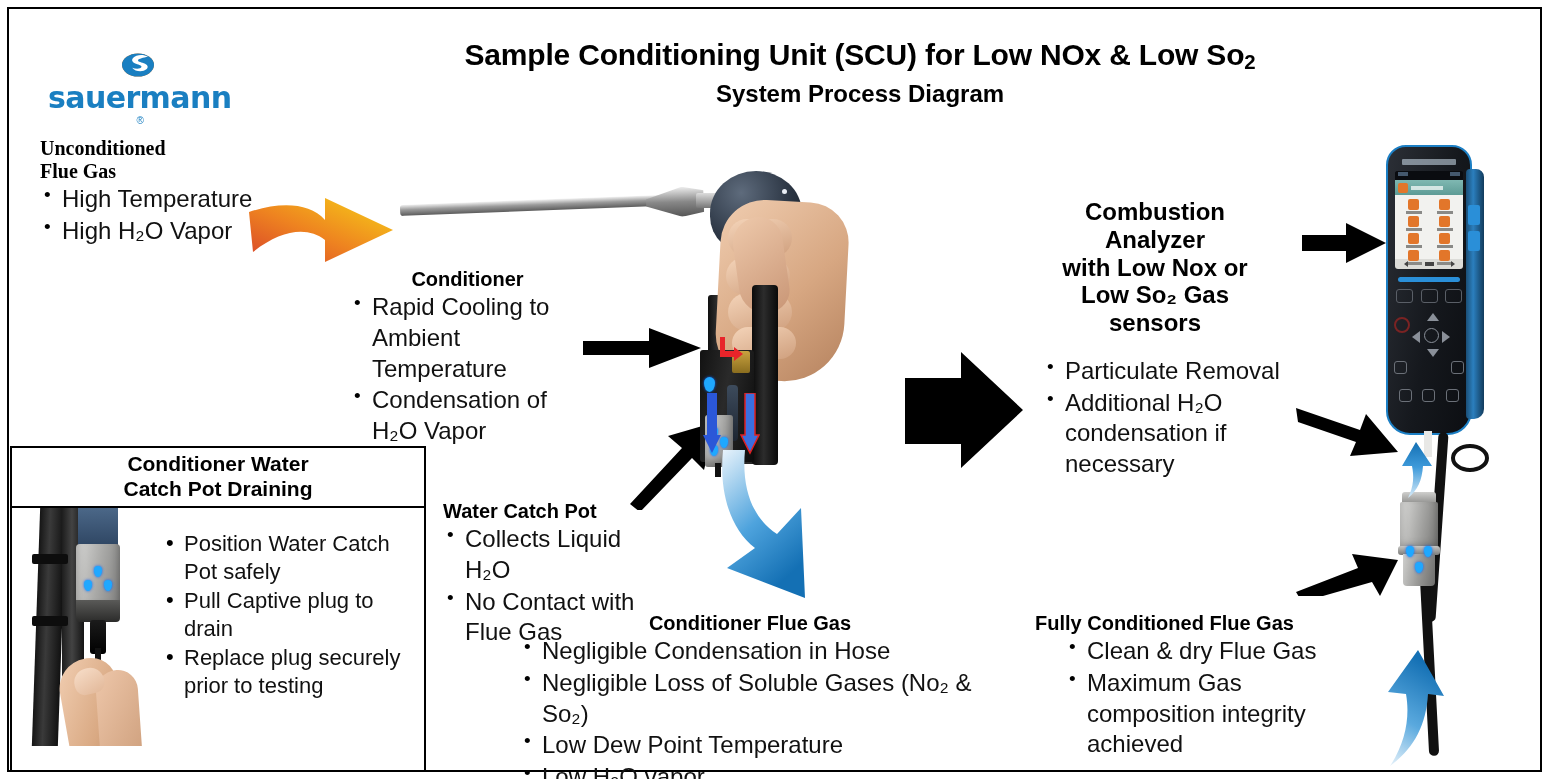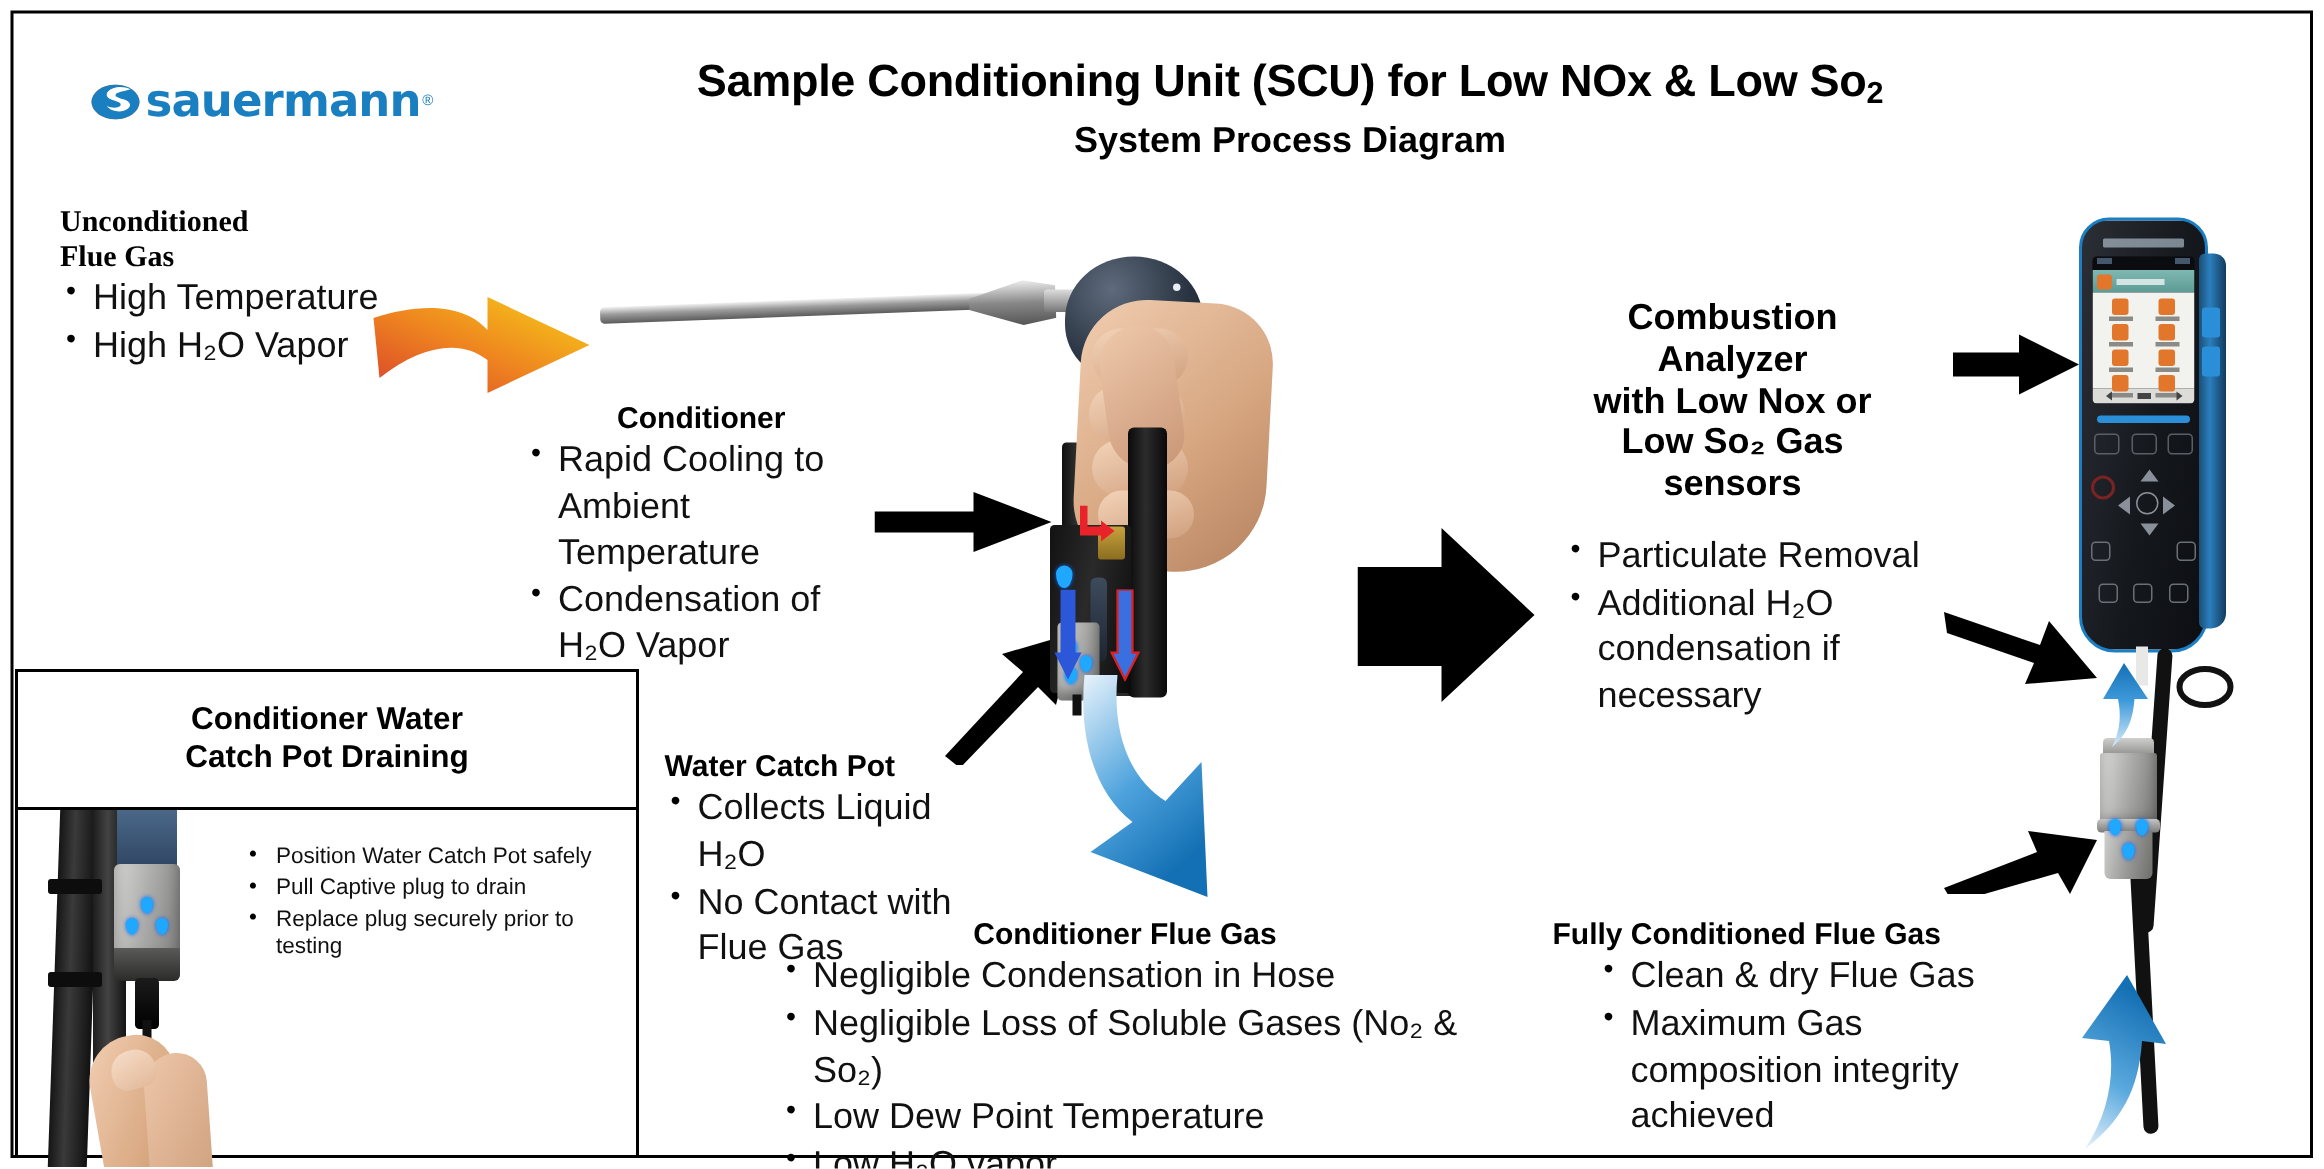--- a/index.html
+++ b/index.html
@@ -17,21 +17,21 @@
   
   .frame {
     position: absolute;
     left: 7px; top: 7px;
     width: 1535px; height: 765px;
     border: 2px solid #000;
     background: #fff;
   }
 
   
-  .logo { position: absolute; left: 60px; top: 50px; display: flex; align-items: center; }
+  .logo { position: absolute; left: 48px; top: 50px; display: flex; align-items: center; flex-direction: column; }
   .logo-mark { position: relative; width: 34px; height: 30px; margin-right: 3px; }
   .logo-mark svg { display:block; }
   .logo-text { font-size: 30px; font-weight: bold; color: #1a7fc1; letter-spacing: -0.6px; font-family: "DejaVu Sans", sans-serif; }
   .logo-reg { font-size: 10px; color: #1a7fc1; vertical-align: super; margin-left: 1px; }
 
   
   .title {
     position: absolute; left: 330px; top: 38px; width: 1060px;
     text-align: center; font-size: 30px; font-weight: bold; color: #000;
     letter-spacing: -0.2px;
@@ -71,29 +71,29 @@
   #b-fully h3 { text-align: left; }
   #b-fully ul { padding-left: 30px; }
 
   
   .inset {
     position: absolute; left: 10px; top: 446px;
     width: 416px; height: 326px;
     border: 2px solid #000; background: #fff;
   }
   .inset-head {
-    height: 92px; border-bottom: 2px solid #000;
+    height: 60px; border-bottom: 2px solid #000;
     display: flex; align-items: center; justify-content: center;
   }
   .inset-head h3 { font-size: 21px; font-weight: bold; text-align: center; line-height: 1.18; color:#000; }
   .inset-body { position: relative; height: 238px; overflow: hidden; }
   .inset-photo { position: absolute; left: 0; top: 0; width: 160px; height: 238px; overflow: hidden; }
   .inset-bullets { position: absolute; left: 150px; top: 22px; width: 262px; }
   .inset-bullets li {
-    font-size: 15px; color: #111; line-height: 1.25;
+    font-size: 22px; color: #111; line-height: 1.25;
     position: relative; padding-left: 22px; margin-bottom: 2px; list-style: none;
   }
   .inset-bullets li::before { content: "\2022"; position: absolute; left: 4px; top: -1px; color:#000; }
 
   
   
   .ins-hose {
     position: absolute; left: 24px; top: -6px; width: 26px; height: 250px;
     background: linear-gradient(90deg,#151515,#3a3a3a 40%,#111);
     transform: rotate(2deg);

